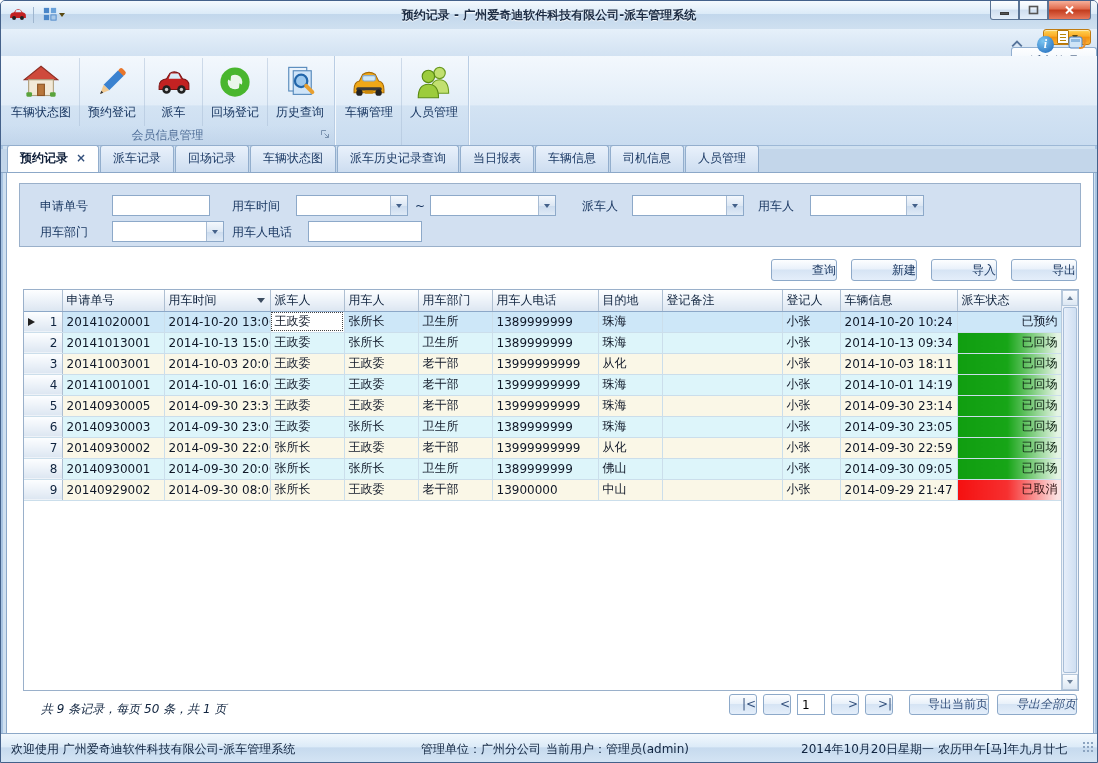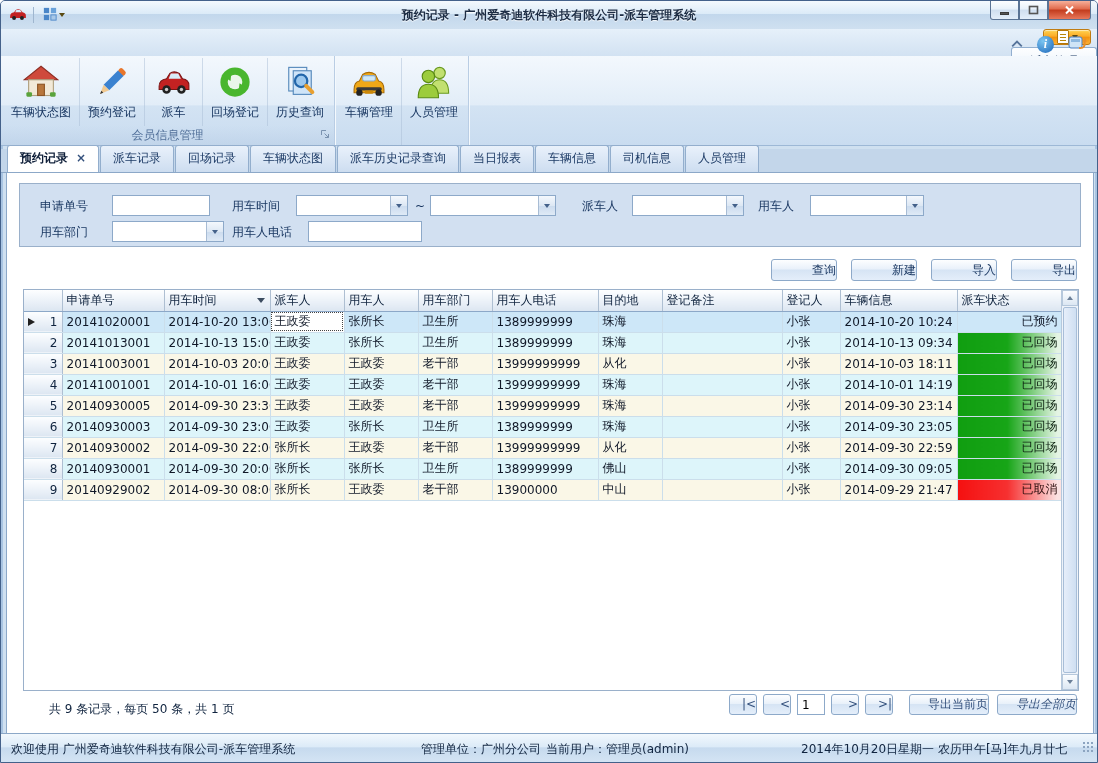--- a/index.html
+++ b/index.html
@@ -111,21 +111,21 @@
   .vscroll { position:absolute; right:0; top:0; bottom:0; width:17px; background:#eef3fa; border-left:1px solid #b6c8dc; }
   .vs-arrow { position:absolute; left:0; right:0; height:16px; background:linear-gradient(#fbfdff,#dce7f3);
     border:1px solid #b6c8dc; display:flex; align-items:center; justify-content:center; }
   .vs-arrow.up { top:0; } .vs-arrow.down { bottom:0; }
   .tri-up-s { width:0; height:0; border-left:3px solid transparent; border-right:3px solid transparent; border-bottom:4px solid #6b7f98; }
   .tri-down-s { width:0; height:0; border-left:3px solid transparent; border-right:3px solid transparent; border-top:4px solid #6b7f98; }
   .vs-thumb { position:absolute; left:1px; right:1px; top:17px; bottom:17px;
     background:linear-gradient(90deg,#e6eefa,#cfdff2); border:1px solid #a8bed8; border-radius:2px; }
 
   
-  .summary { position:absolute; left:42px; top:528px; color:#10243f; }
+  .summary { position:absolute; left:34px; top:528px; color:#10243f;font-style:italic; }
   .pager { position:absolute; right:16px; top:521px; display:flex; align-items:center; gap:6px; }
   .pager .btn { width:28px; height:21px; line-height:19px; color:#33507c; }
   .pg-input { width:28px; height:21px; border:1px solid #8da9c9; text-align:left; padding:0 4px; font:inherit; }
   .pager .wide { width:80px; margin-left:10px; }
 
   
   .statusbar { position:absolute; left:0; bottom:0; right:0; height:29px;
     background:linear-gradient(#f2f8fd,#dcebf8 45%,#c6daee 50%,#d4e4f4);
     border-top:1px solid #8ca8c8; }
   .statusbar span { position:absolute; top:7px; white-space:nowrap; color:#10243f; }

